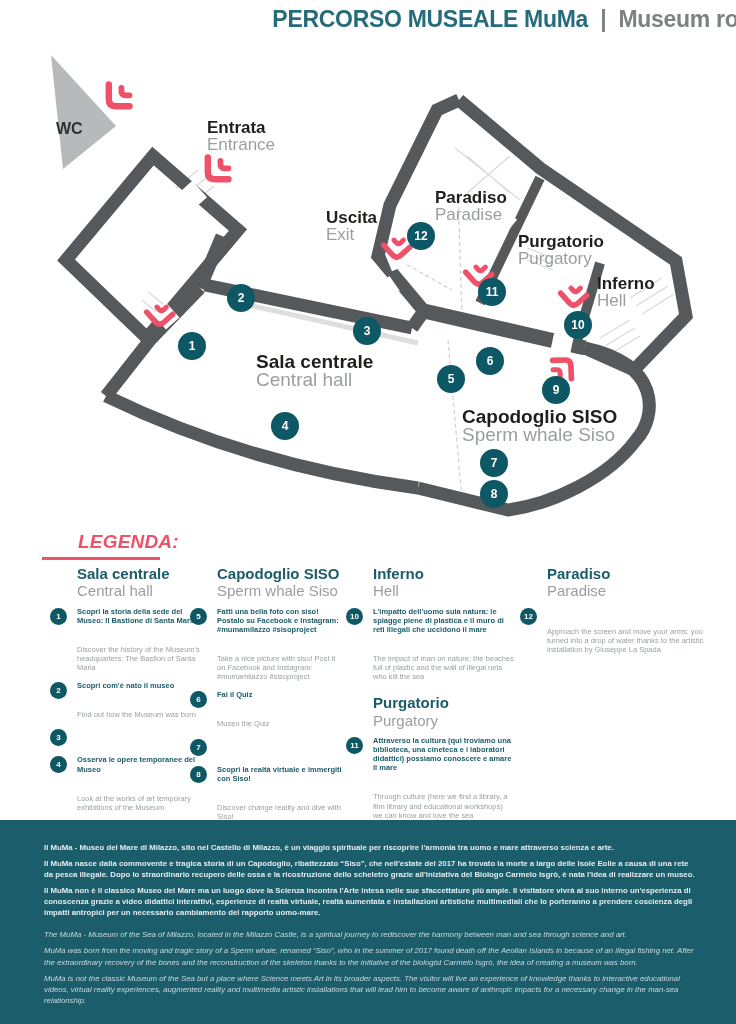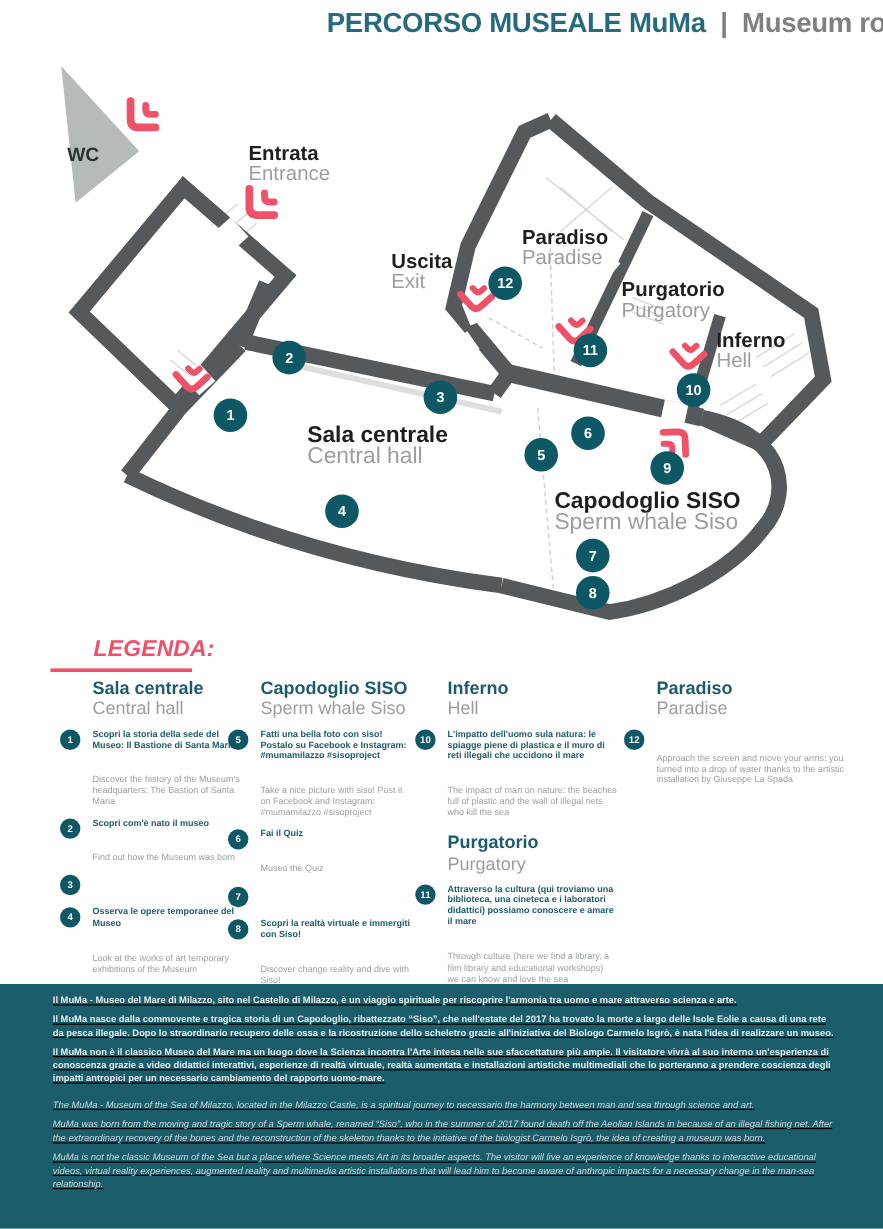--- a/index.html
+++ b/index.html
@@ -43,21 +43,21 @@
     flex:0 0 17px;width:17px;height:17px;border-radius:50%;
     background:#0e5765;color:#fff;font-weight:700;font-size:8px;
     display:flex;align-items:center;justify-content:center;margin-right:10px;margin-top:1px;
   }
   .ltxt{flex:1;}
   .ltxt .it{color:#1c5c6a;font-weight:700;font-size:7.5px;line-height:1.22;}
   .ltxt .en{color:#9ba0a2;font-size:7.5px;line-height:1.22;margin-top:20px;}
   
   .footer{
     position:absolute;top:820px;left:0;width:736px;height:204px;
-    background:#1c5d6b;box-sizing:border-box;padding:8px 40px 0 44px;overflow:hidden;text-decoration:underline;
+    background:#1c5d6b;box-sizing:border-box;padding:22px 40px 0 44px;overflow:hidden;
   }
   .footer p{margin:0 0 5px 0;}
   .f-it p{color:#e3edee;font-weight:700;font-size:7.8px;line-height:1.42;}
   .f-en{margin-top:11px;}
   .f-en p{color:#c9d9db;font-style:italic;font-size:7.8px;line-height:1.42;}
 </style>
 </head>
 <body>
 
 <div class="hdr">
@@ -315,17 +315,17 @@
   </div>
 </div>
 
 <div class="footer">
   <div class="f-it">
     <p>Il MuMa - Museo del Mare di Milazzo, sito nel Castello di Milazzo, è un viaggio spirituale per riscoprire l'armonia tra uomo e mare attraverso scienza e arte.</p>
     <p>Il MuMa nasce dalla commovente e tragica storia di un Capodoglio, ribattezzato “Siso”, che nell'estate del 2017 ha trovato la morte a largo delle Isole Eolie a causa di una rete da pesca illegale. Dopo lo straordinario recupero delle ossa e la ricostruzione dello scheletro grazie all'iniziativa del Biologo Carmelo Isgrò, è nata l'idea di realizzare un museo.</p>
     <p>Il MuMa non è il classico Museo del Mare ma un luogo dove la Scienza incontra l'Arte intesa nelle sue sfaccettature più ampie. Il visitatore vivrà al suo interno un'esperienza di conoscenza grazie a video didattici interattivi, esperienze di realtà virtuale, realtà aumentata e installazioni artistiche multimediali che lo porteranno a prendere coscienza degli impatti antropici per un necessario cambiamento del rapporto uomo-mare.</p>
   </div>
   <div class="f-en">
-    <p>The MuMa - Museum of the Sea of Milazzo, located in the Milazzo Castle, is a spiritual journey to necessario the harmony between man and sea through science and art.</p>
+    <p>The MuMa - Museum of the Sea of Milazzo, located in the Milazzo Castle, is a spiritual journey to rediscover the harmony between man and sea through science and art.</p>
     <p>MuMa was born from the moving and tragic story of a Sperm whale, renamed “Siso”, who in the summer of 2017 found death off the Aeolian Islands in because of an illegal fishing net. After the extraordinary recovery of the bones and the reconstruction of the skeleton thanks to the initiative of the biologist Carmelo Isgrò, the idea of creating a museum was born.</p>
     <p>MuMa is not the classic Museum of the Sea but a place where Science meets Art in its broader aspects. The visitor will live an experience of knowledge thanks to interactive educational videos, virtual reality experiences, augmented reality and multimedia artistic installations that will lead him to become aware of anthropic impacts for a necessary change in the man-sea relationship.</p>
   </div>
 </div>
 
 </body></html>

